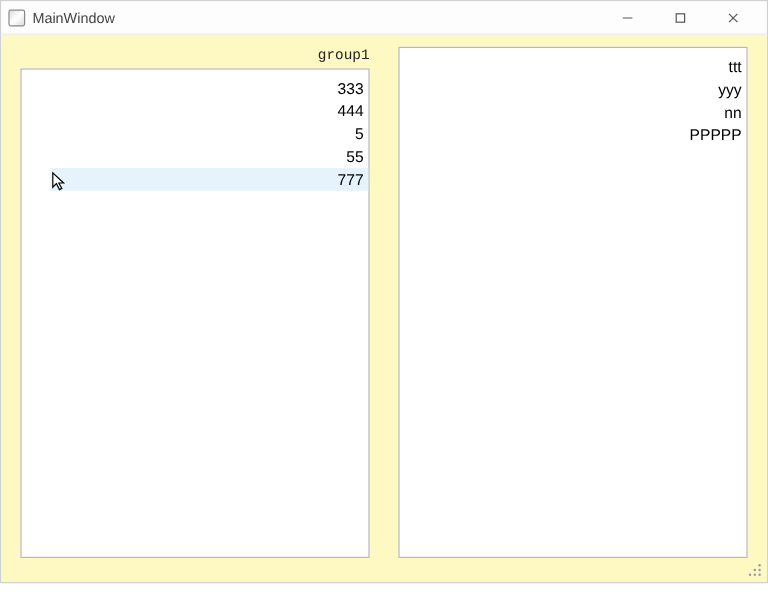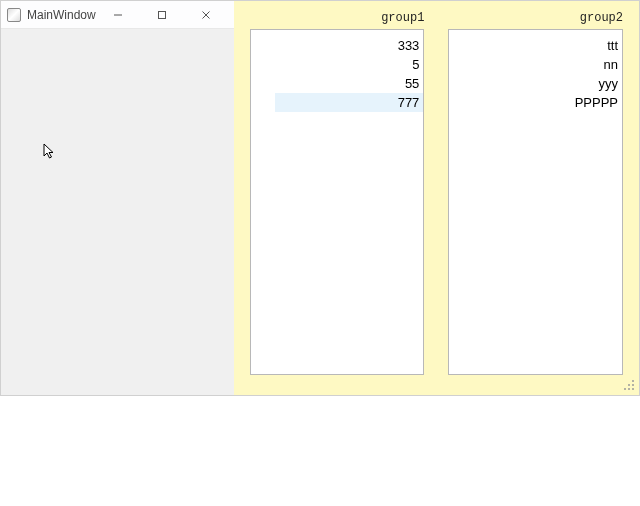--- a/index.html
+++ b/index.html
@@ -7,25 +7,25 @@
     margin: 0;
     font-family: "Segoe UI", Tahoma, sans-serif;
     font-size: 12px;
     background: #fff;
     width: 640px;
     height: 506px;
     overflow: hidden;
   }
   .window {
     width: 640px;
-    height: 396px;
+    height: 486px;
     background: #f0f0f0;
     border: 1px solid #d0d0d0;
     display: flex;
-    flex-direction: row;
+    flex-direction: column;
     position: relative;
   }
   .titlebar {
     height: 28px;
     background: #fdfdfe;
     display: flex;
     align-items: center;
     padding: 0 6px;
     border-bottom: 1px solid #e8e8e8;
   }
@@ -134,32 +134,32 @@
         </svg>
     </div>
   </div>
 
   <div class="client">
 
     <div class="groupbox">
       <div class="grouplabel">group1</div>
       <div class="listwidget" id="list-left">
           <div class="listitem">333</div>
+          <div class="listitem">444</div>
           <div class="listitem">5</div>
           <div class="listitem">55</div>
           <div class="listitem selected">777</div>
         </div>
     </div>
 
     <div class="groupbox">
-      <div class="grouplabel">group2</div>
       <div class="listwidget" id="list-right">
           <div class="listitem">ttt</div>
+          <div class="listitem">yyy</div>
           <div class="listitem">nn</div>
-          <div class="listitem">yyy</div>
           <div class="listitem">PPPPP</div>
         </div>
     </div>
 
   </div>
 
   <svg class="resize-grip" viewBox="0 0 14 14">
     <circle cx="11" cy="3" r="1" fill="#9a9a9a"></circle>
     <circle cx="7" cy="7" r="1" fill="#9a9a9a"></circle>
     <circle cx="11" cy="7" r="1" fill="#9a9a9a"></circle>

